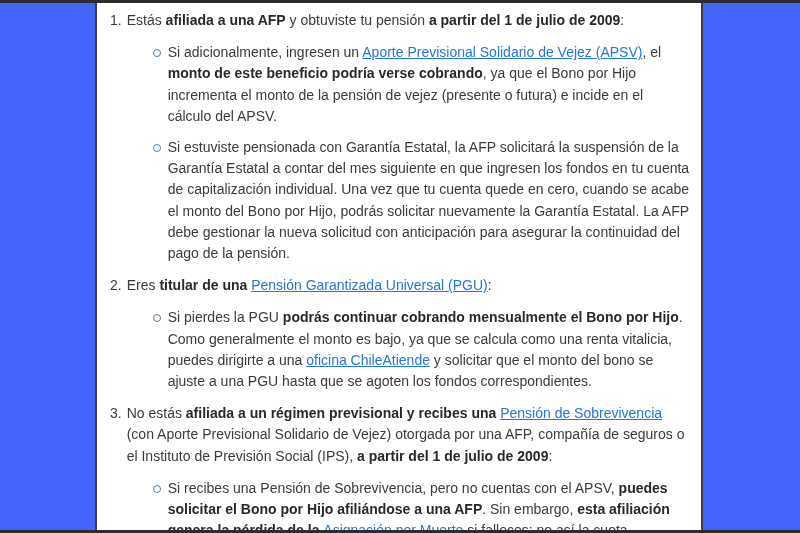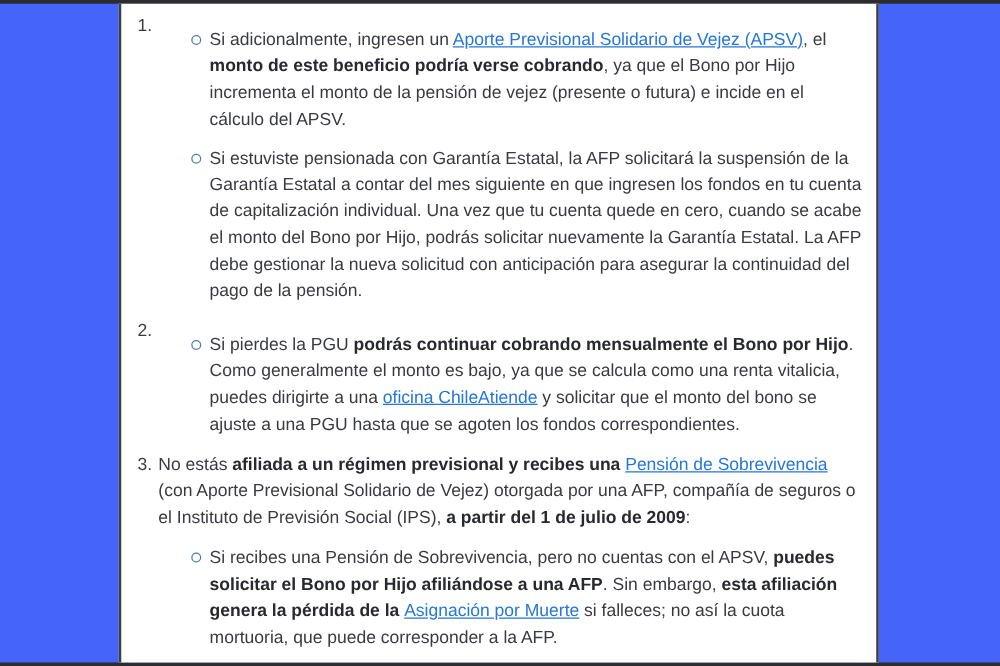--- a/index.html
+++ b/index.html
@@ -52,35 +52,37 @@
 </head>
 <body style="background: rgb(45, 45, 45);">
 
 <div class="blue-bg" style="background: rgb(68, 100, 250);"></div>
 
 <div class="page">
   <ol class="cases">
       <li class="num-item">
         <span class="num">1.</span>
         <div class="item-body">
+          <div class="lead"><span>Estás </span><strong>afiliada a una AFP</strong><span> y obtuviste tu pensión </span><strong>a partir del 1 de julio de 2009</strong><span>:</span></div>
           <ul class="bullets">
             <li class="bullet">
               <span class="marker" style="border-color: rgb(77, 125, 171);"></span>
               <div class="bullet-text"><span>Si adicionalmente, ingresen un </span><a class="lnk" style="color: rgb(37, 118, 217); text-align: center;">Aporte Previsional Solidario de Vejez (APSV)</a><span>, el </span><strong>monto de este beneficio podría verse cobrando</strong><span>, ya que el Bono por Hijo incrementa el monto de la pensión de vejez (presente o futura) e incide en el cálculo del APSV.</span></div>
             </li>
             <li class="bullet">
               <span class="marker" style="border-color: rgb(77, 125, 171);"></span>
               <div class="bullet-text"><span>Si estuviste pensionada con Garantía Estatal, la AFP solicitará la suspensión de la Garantía Estatal a contar del mes siguiente en que ingresen los fondos en tu cuenta de capitalización individual. Una vez que tu cuenta quede en cero, cuando se acabe el monto del Bono por Hijo, podrás solicitar nuevamente la Garantía Estatal. La AFP debe gestionar la nueva solicitud con anticipación para asegurar la continuidad del pago de la pensión.</span></div>
             </li>
           </ul>
         </div>
       </li>
       <li class="num-item">
         <span class="num">2.</span>
         <div class="item-body">
+          <div class="lead"><span>Eres </span><strong>titular de una </strong><a class="lnk" style="color: rgb(37, 118, 217);">Pensión Garantizada Universal (PGU)</a><span>:</span></div>
           <ul class="bullets">
             <li class="bullet">
               <span class="marker" style="border-color: rgb(77, 125, 171);"></span>
               <div class="bullet-text"><span>Si pierdes la PGU </span><strong>podrás continuar cobrando mensualmente el Bono por Hijo</strong><span>. Como generalmente el monto es bajo, ya que se calcula como una renta vitalicia, puedes dirigirte a una </span><a class="lnk" style="color: rgb(37, 118, 217);">oficina ChileAtiende</a><span> y solicitar que el monto del bono se ajuste a una PGU hasta que se agoten los fondos correspondientes.</span></div>
             </li>
           </ul>
         </div>
       </li>
       <li class="num-item">
         <span class="num">3.</span>

